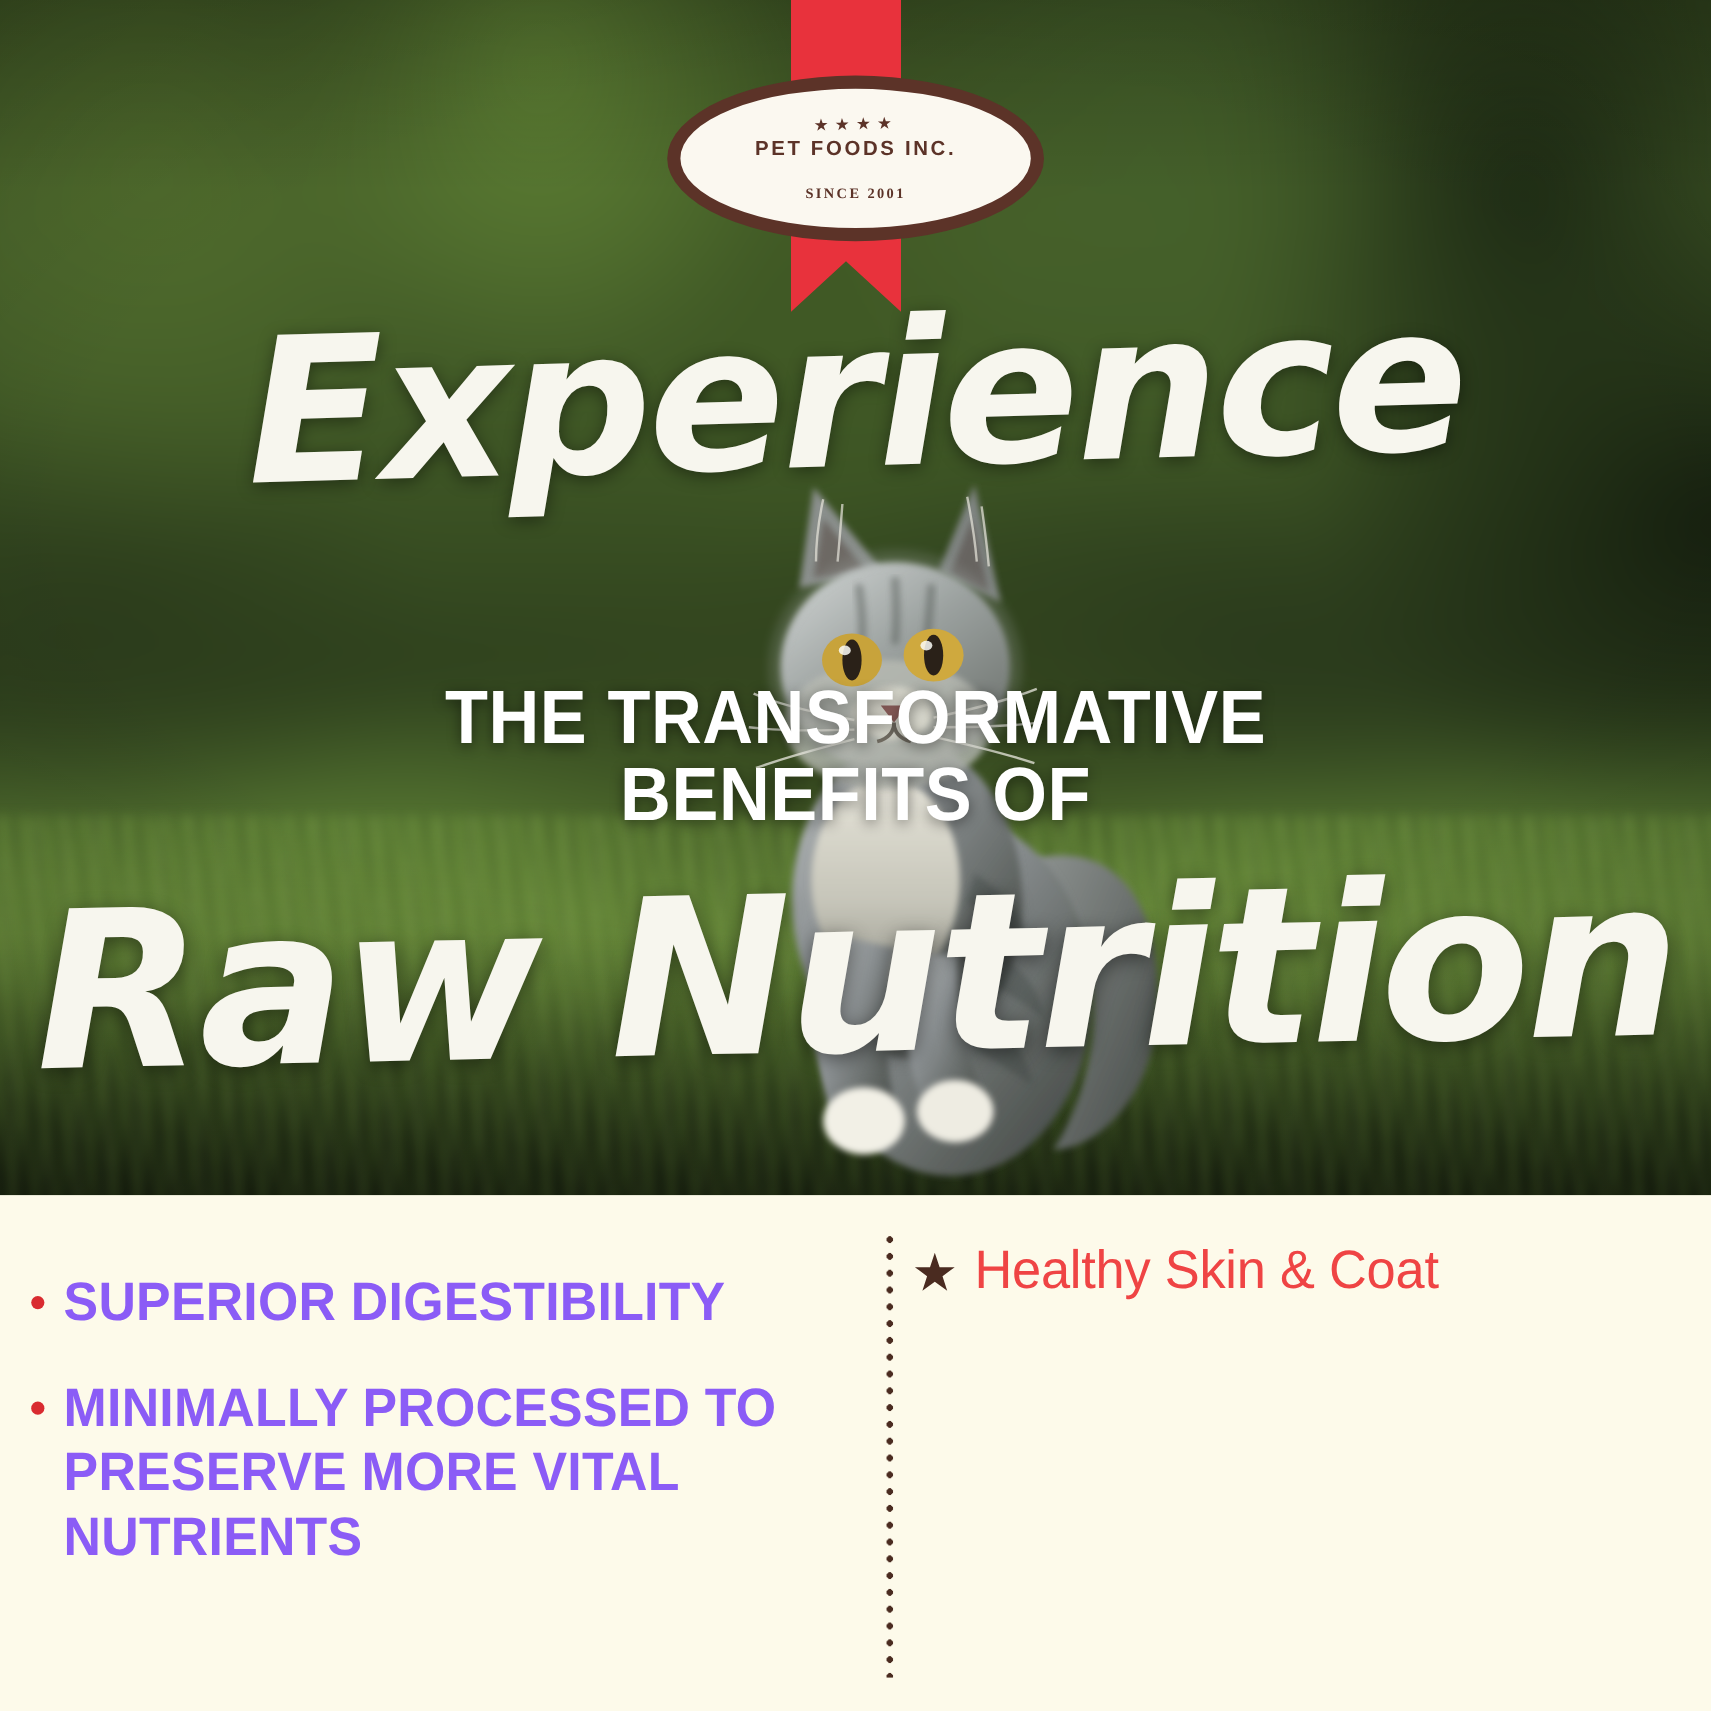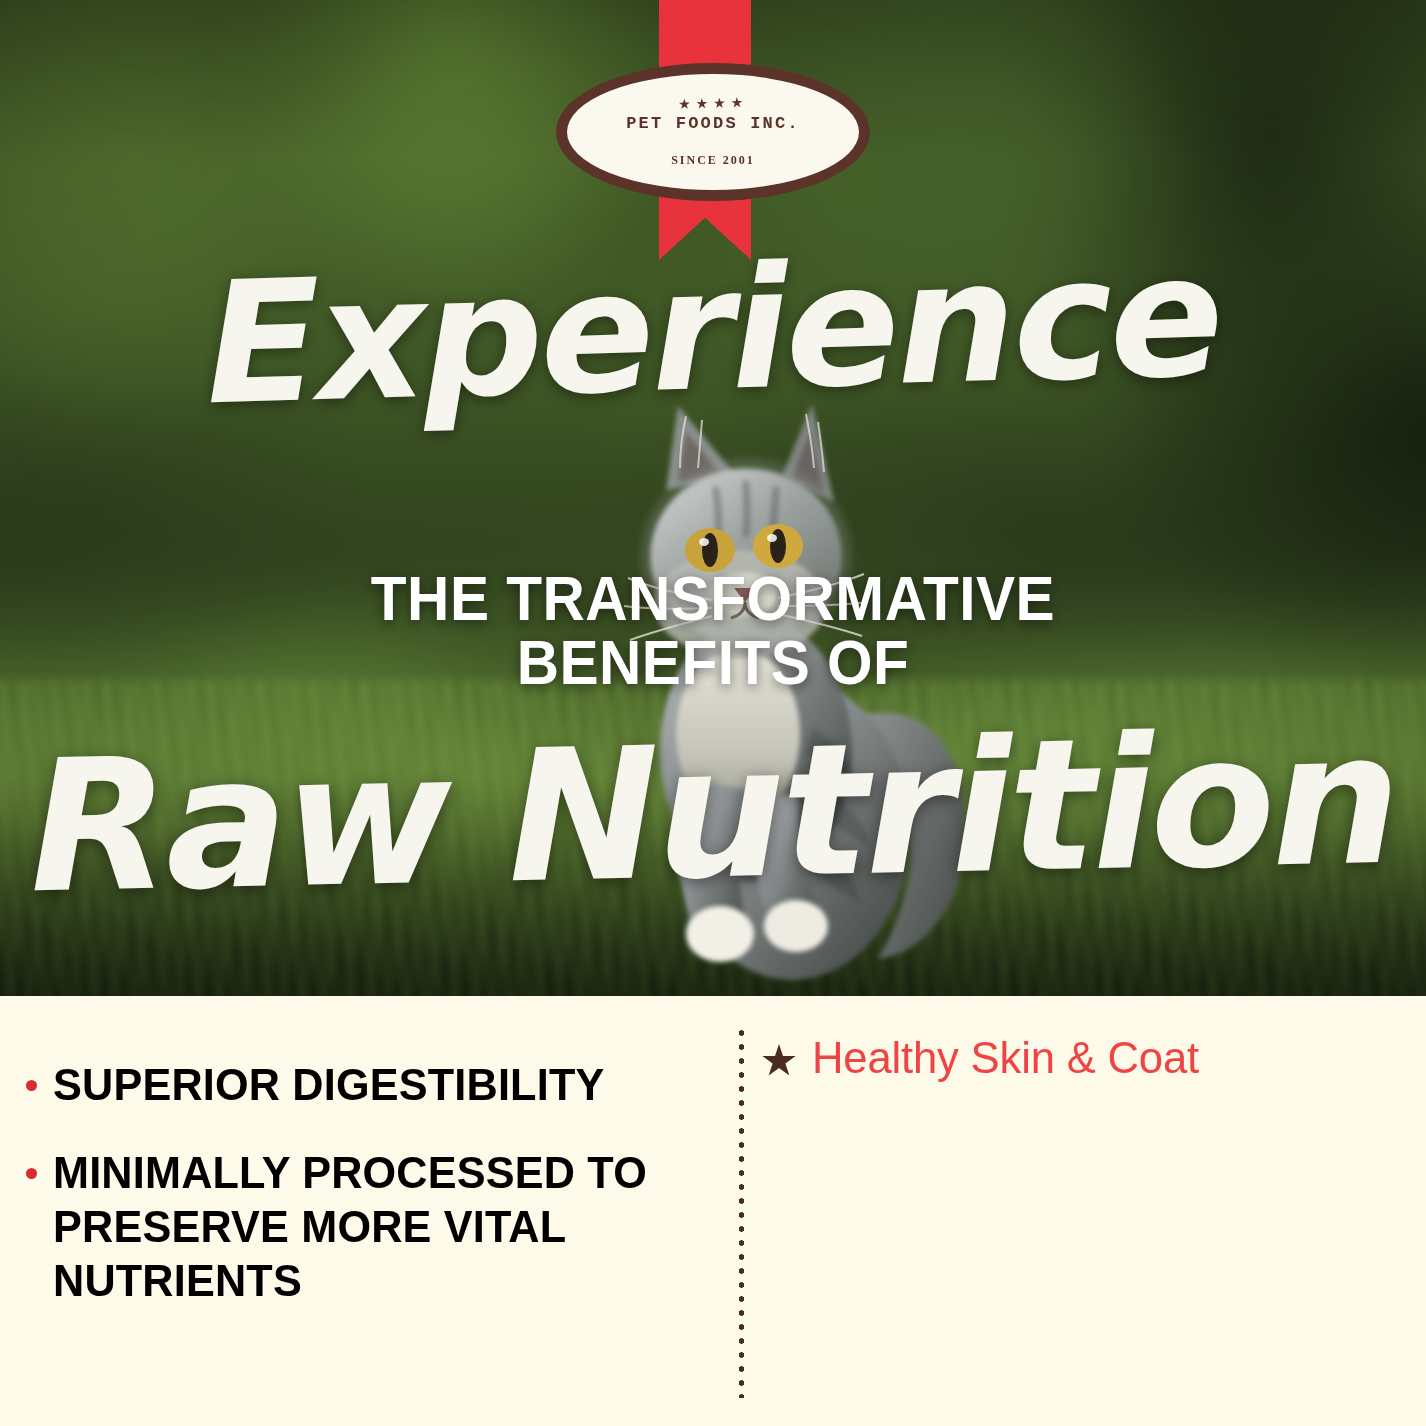--- a/index.html
+++ b/index.html
@@ -110,21 +110,21 @@
     position: relative;
   }
   .logo-tm {
     position: absolute;
     right: -16px; top: 6px;
     font-size: 13px;
     font-weight: bold;
     letter-spacing: 0;
   }
   .logo-sub {
-    font-family: Liberation Mono, monospace;
+    font-family: Liberation Sans, sans-serif;
     font-weight: bold;
     font-size: 17px;
     letter-spacing: 2.2px;
     margin-top: 3px;
   }
   .logo-since {
     font-family: "Liberation Serif", serif;
     font-weight: bold;
     font-size: 12px;
     letter-spacing: 2px;
@@ -214,21 +214,21 @@
     width: 7px; height: 372px;
     background-image: radial-gradient(circle, #4a2b20 0 2.6px, rgba(74,43,32,0) 2.9px);
     background-size: 7px 14px;
     background-repeat: repeat-y;
   }
 
   .bullet-red {
     display: flex;
     align-items: flex-start;
     margin-bottom: 34px;
-    color: #000000;
+    color: #8b5cf6;
     font-family: "Liberation Sans", sans-serif;
     font-weight: bold;
     font-size: 45px;
     line-height: 1.20;
     letter-spacing: .2px;
   }
   .bullet-red .dot {
     flex: 0 0 auto;
     width: 11px; height: 11px;
     border-radius: 50%;

